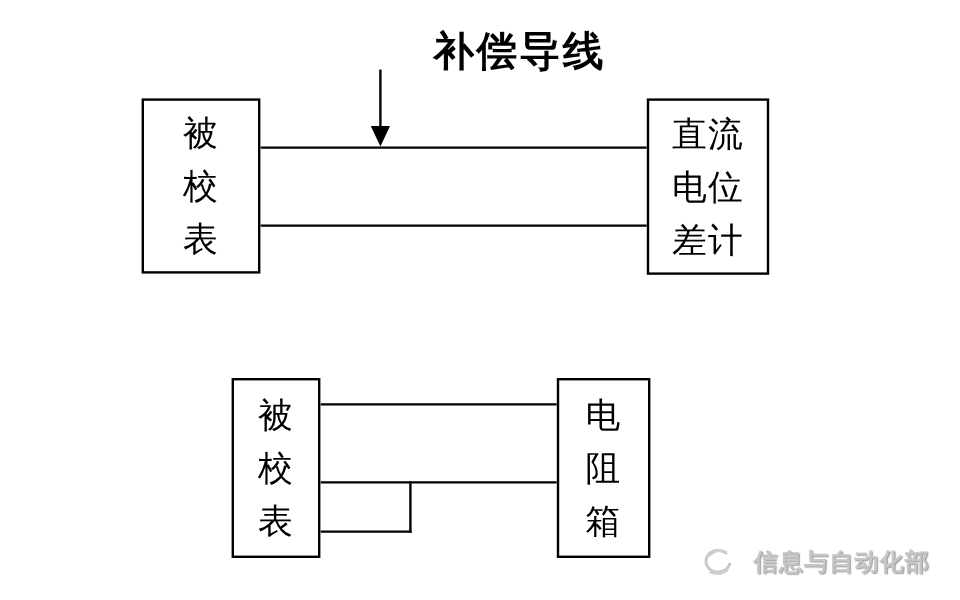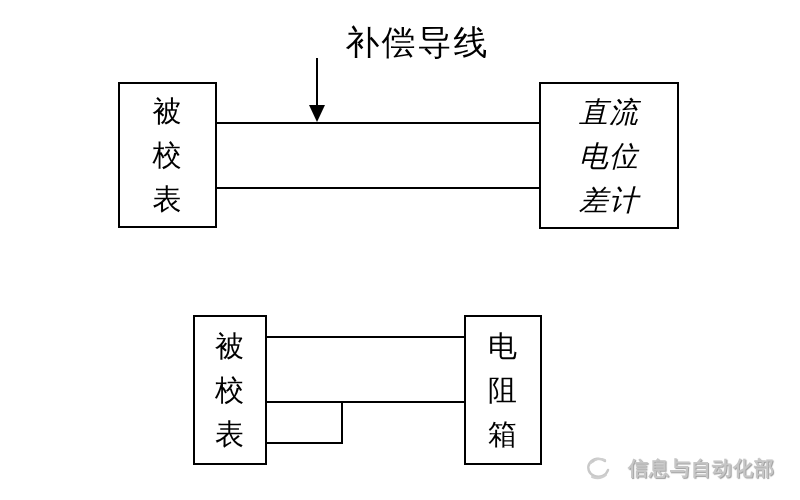--- a/index.html
+++ b/index.html
@@ -11,24 +11,24 @@
     background: #ffffff;
     overflow: hidden;
     font-family: "DejaVu Sans", sans-serif;
   }
   .diagram-title {
     position: absolute;
     left: 330px;
     top: 20px;
     width: 175px;
     font-size: 34px;
-    font-weight: normal;
+    font-weight: bold;
     color: #000000;
     letter-spacing: 2px;
-    text-align: center;
+    text-align: right;
     white-space: nowrap;
   }
   .wires {
     position: absolute;
     left: 0; top: 0;
     width: 800px;
     height: 500px;
   }
   .box {
     position: absolute;
@@ -40,21 +40,21 @@
   }
   .box-label {
     font-size: 29px;
     line-height: 44px;
     color: #000000;
     text-align: center;
     white-space: pre-line;
     letter-spacing: 1px;
   }
   .box-top-left    { left: 118px; top: 82px;  width: 99px;  height: 146px; }
-  .box-top-right   { left: 539px; top: 82px;  width: 140px; height: 147px; font-style: italic; }
+  .box-top-right   { left: 539px; top: 82px;  width: 102px; height: 147px; }
   .box-bottom-left { left: 193px; top: 315px; width: 74px;  height: 150px; }
   .box-bottom-right{ left: 464px; top: 315px; width: 78px;  height: 150px; }
   .watermark {
     position: absolute;
     left: 578px;
     top: 449px;
     display: flex;
     align-items: center;
     gap: 12px;
   }

